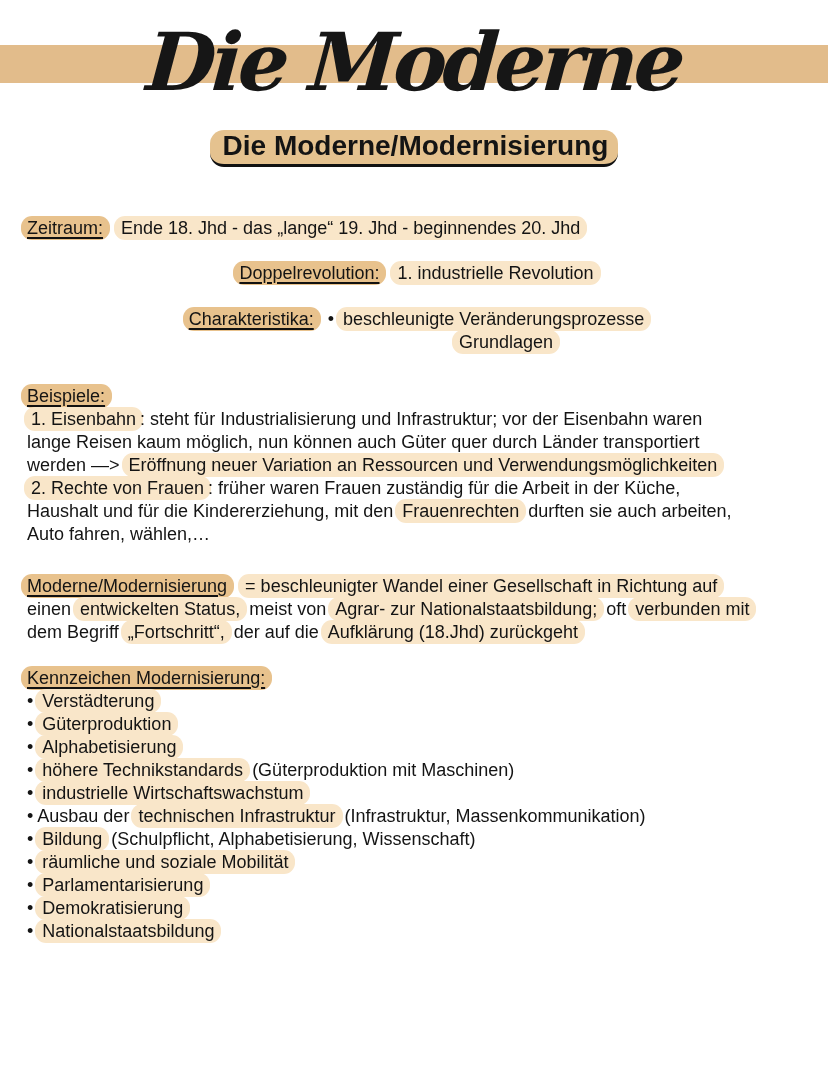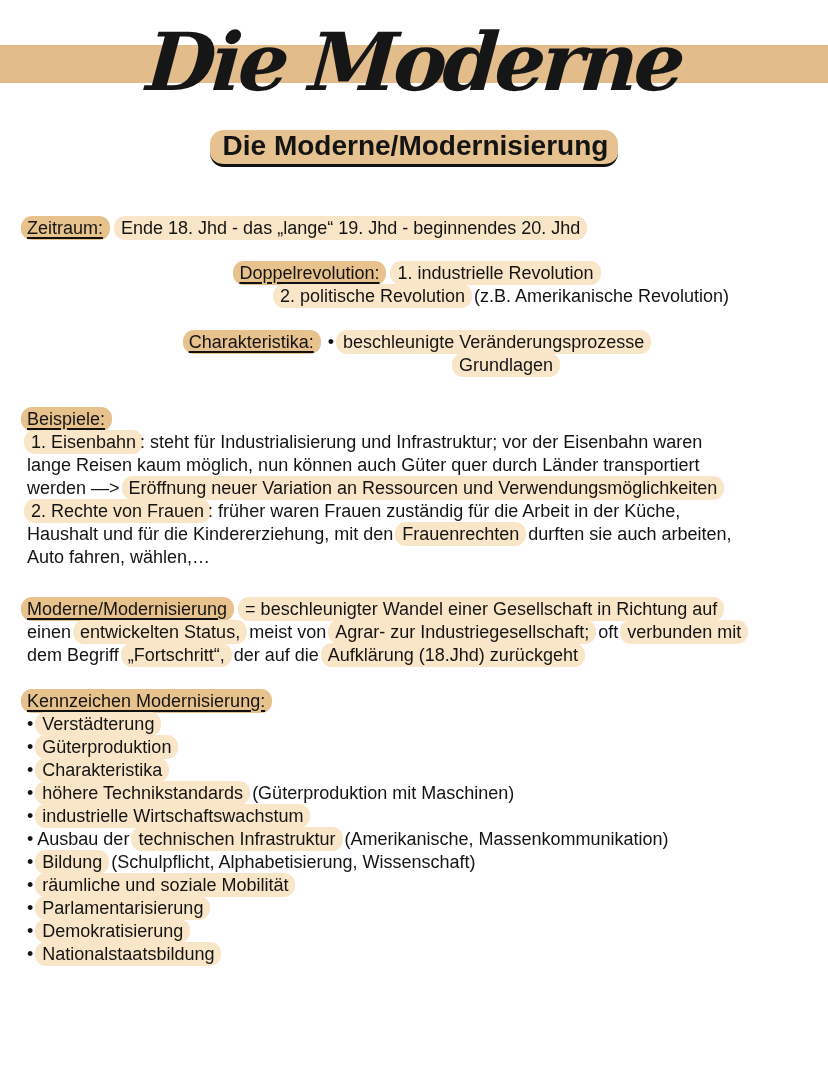--- a/index.html
+++ b/index.html
@@ -81,48 +81,47 @@
   <div class="script-title">Die Moderne</div>
   <div class="heading-wrap">
     <span class="main-heading">Die Moderne/Modernisierung</span>
   </div>
   <main class="doc-body">
       <section class="section section-zeitraum">
         <div class="line"><span class="seg-label">Zeitraum:</span><span class="seg-hl">Ende 18. Jhd - das „lange“ 19. Jhd - beginnendes 20. Jhd</span></div>
       </section>
       <section class="section section-doppelrevolution">
         <div class="line"><span class="seg-label">Doppelrevolution:</span><span class="seg-hl">1. industrielle Revolution</span></div>
-        <div class="line" style="padding-left: 168px;"><span class="seg-hl">2. politische Revolution</span><span class="seg-plain"> (z.B. Amerikanische Revolution)</span></div>
       </section>
       <section class="section section-charakteristika">
         <div class="line"><span class="seg-label">Charakteristika:</span><span class="seg-plain">• </span><span class="seg-hl">beschleunigte Veränderungsprozesse</span></div>
         <div class="line" style="padding-left: 175px;"><span class="seg-hl">Grundlagen</span></div>
       </section>
       <section class="section section-beispiele">
         <div class="line"><span class="seg-label">Beispiele:</span></div>
         <div class="line"><span class="seg-hl">1. Eisenbahn</span><span class="seg-plain">: steht für Industrialisierung und Infrastruktur; vor der Eisenbahn waren</span></div>
         <div class="line"><span class="seg-plain">lange Reisen kaum möglich, nun können auch Güter quer durch Länder transportiert</span></div>
         <div class="line"><span class="seg-plain">werden —&gt; </span><span class="seg-hl">Eröffnung neuer Variation an Ressourcen und Verwendungsmöglichkeiten</span></div>
         <div class="line"><span class="seg-hl">2. Rechte von Frauen</span><span class="seg-plain">: früher waren Frauen zuständig für die Arbeit in der Küche,</span></div>
         <div class="line"><span class="seg-plain">Haushalt und für die Kindererziehung, mit den </span><span class="seg-hl">Frauenrechten</span><span class="seg-plain"> durften sie auch arbeiten,</span></div>
         <div class="line"><span class="seg-plain">Auto fahren, wählen,…</span></div>
       </section>
       <section class="section section-moderne">
         <div class="line"><span class="seg-label">Moderne/Modernisierung</span><span class="seg-hl">= beschleunigter Wandel einer Gesellschaft in Richtung auf</span></div>
-        <div class="line"><span class="seg-plain">einen </span><span class="seg-hl">entwickelten Status,</span><span class="seg-plain"> meist von </span><span class="seg-hl">Agrar- zur Industriegesellschaft;</span><span class="seg-plain"> oft </span><span class="seg-hl">verbunden mit</span></div>
+        <div class="line"><span class="seg-plain">einen </span><span class="seg-hl">entwickelten Status,</span><span class="seg-plain"> meist von </span><span class="seg-hl">Agrar- zur Nationalstaatsbildung;</span><span class="seg-plain"> oft </span><span class="seg-hl">verbunden mit</span></div>
         <div class="line"><span class="seg-plain">dem Begriff </span><span class="seg-hl">„Fortschritt“,</span><span class="seg-plain"> der auf die </span><span class="seg-hl">Aufklärung (18.Jhd) zurückgeht</span></div>
       </section>
       <section class="section section-kennzeichen">
         <div class="line"><span class="seg-label">Kennzeichen Modernisierung:</span></div>
         <div class="line"><span class="seg-plain">• </span><span class="seg-hl">Verstädterung</span></div>
         <div class="line"><span class="seg-plain">• </span><span class="seg-hl">Güterproduktion</span></div>
-        <div class="line"><span class="seg-plain">• </span><span class="seg-hl">Charakteristika</span></div>
+        <div class="line"><span class="seg-plain">• </span><span class="seg-hl">Alphabetisierung</span></div>
         <div class="line"><span class="seg-plain">• </span><span class="seg-hl">höhere Technikstandards</span><span class="seg-plain"> (Güterproduktion mit Maschinen)</span></div>
         <div class="line"><span class="seg-plain">• </span><span class="seg-hl">industrielle Wirtschaftswachstum</span></div>
-        <div class="line"><span class="seg-plain">• Ausbau der </span><span class="seg-hl">technischen Infrastruktur</span><span class="seg-plain"> (Amerikanische, Massenkommunikation)</span></div>
+        <div class="line"><span class="seg-plain">• Ausbau der </span><span class="seg-hl">technischen Infrastruktur</span><span class="seg-plain"> (Infrastruktur, Massenkommunikation)</span></div>
         <div class="line"><span class="seg-plain">• </span><span class="seg-hl">Bildung</span><span class="seg-plain"> (Schulpflicht, Alphabetisierung, Wissenschaft)</span></div>
         <div class="line"><span class="seg-plain">• </span><span class="seg-hl">räumliche und soziale Mobilität</span></div>
         <div class="line"><span class="seg-plain">• </span><span class="seg-hl">Parlamentarisierung</span></div>
         <div class="line"><span class="seg-plain">• </span><span class="seg-hl">Demokratisierung</span></div>
         <div class="line"><span class="seg-plain">• </span><span class="seg-hl">Nationalstaatsbildung</span></div>
       </section>
     </main>
 </div>
 
 </body></html>

